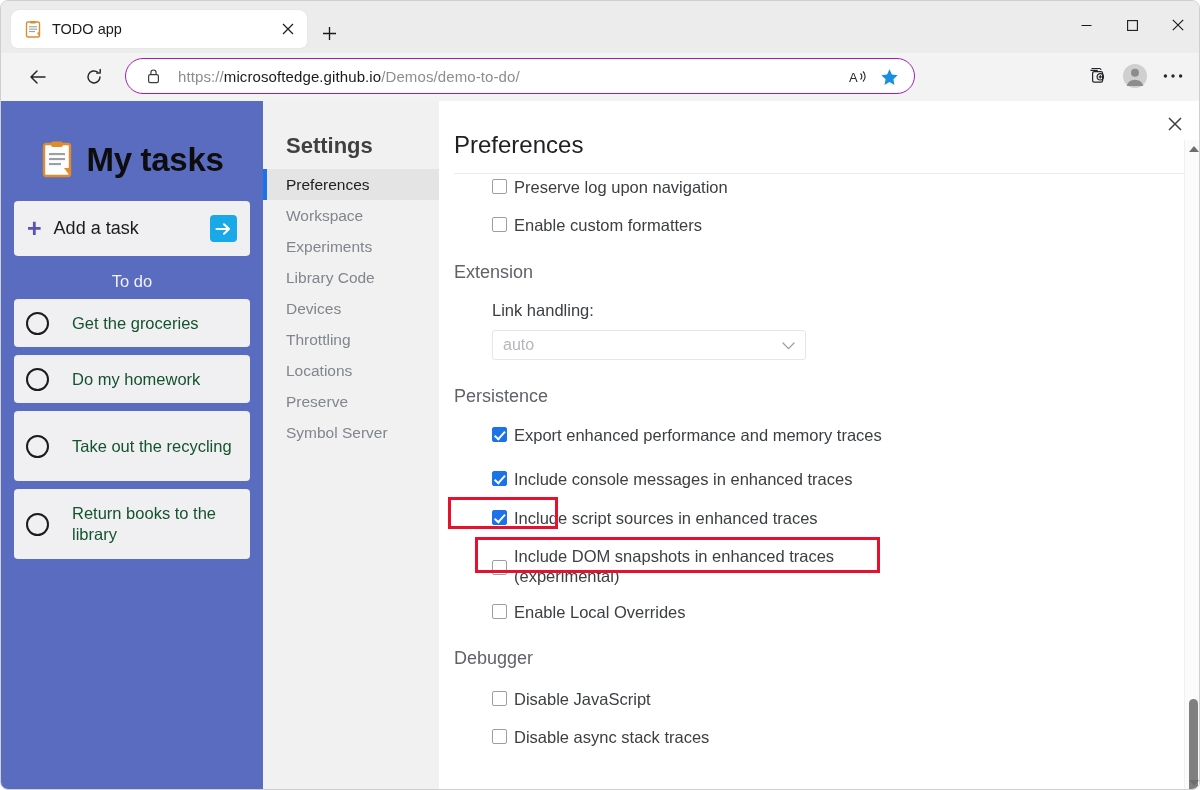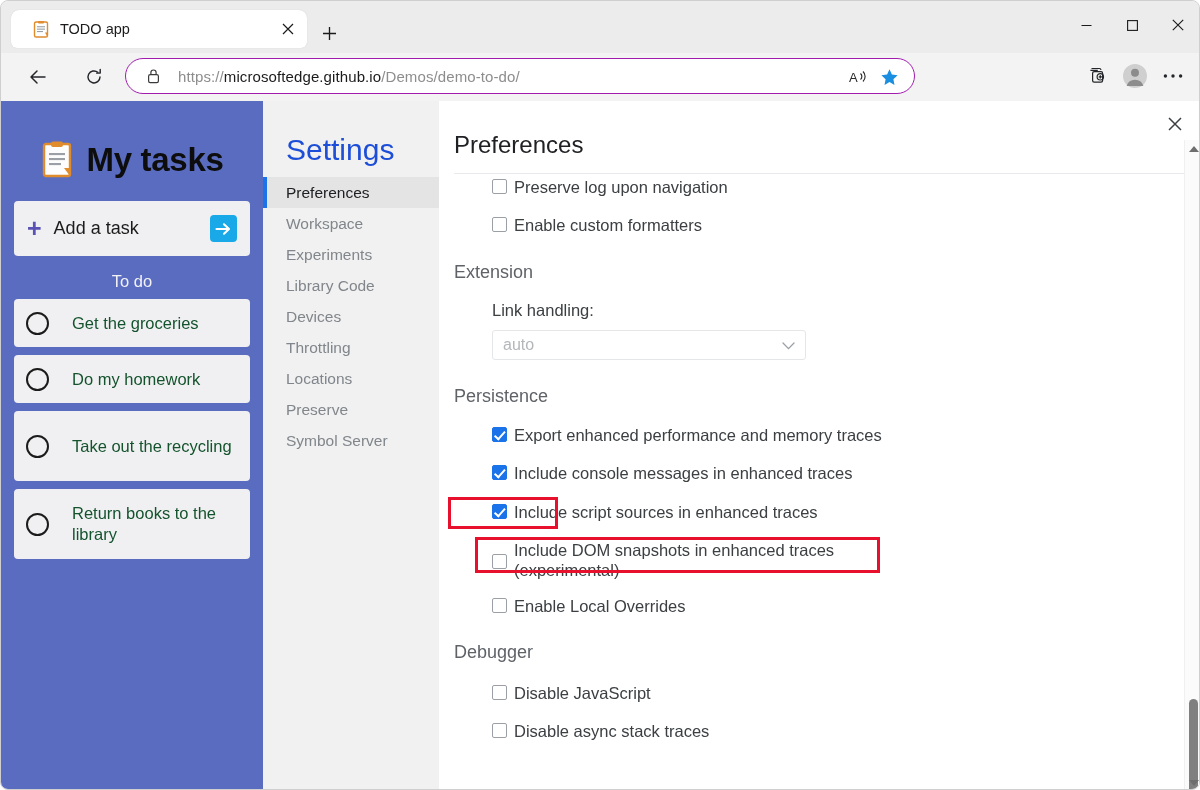--- a/index.html
+++ b/index.html
@@ -24,21 +24,20 @@
     position: absolute; left: 0; top: 0; width: 1200px; height: 52px;
     background: #ececed;
   }
   .tab {
     position: absolute; left: 10px; top: 9px;
     width: 296px; height: 38px;
     background: #ffffff;
     border-radius: 8px 8px 6px 6px;
     display: flex; align-items: center;
     box-shadow: 0 0 1px rgba(0,0,0,.18);
-    padding-left: 8px;
   }
   .tab-favicon {
     width: 18px; height: 18px; margin-left: 13px; flex: 0 0 auto;
     position: relative;
   }
   .tab-title {
     margin-left: 10px; font-size: 14.5px; color: #1b1b1b;
     white-space: nowrap; overflow: hidden; text-overflow: ellipsis;
     flex: 1 1 auto;
   }
@@ -159,21 +158,21 @@
     position: absolute; right: 12px; top: 9px;
     width: 28px; height: 28px;
     display: flex; align-items: center; justify-content: center;
     color: #5f6368;
   }
   .settings-nav {
     position: absolute; left: 0; top: 0; width: 176px; height: 690px;
     background: #f1f1f1;
   }
   .settings-nav-title {
-    margin: 32px 0 10px 23px; font-size: 30px; color: #1d4ed8; font-weight: 400;
+    margin: 32px 0 10px 23px; font-size: 22px; color: #404040; font-weight: 700;
   }
   .navitem {
     height: 31px; display: flex; align-items: center;
     padding-left: 23px; font-size: 15.5px; color: #80868b;
     position: relative;
   }
   .navitem.active {
     background: #e4e4e4; color: #202124;
   }
   .navitem.active::before {
@@ -483,21 +482,21 @@
             </span>
           </div>
 
           
           <div class="group-title" style="margin-top:26px">Persistence</div>
 
           <div class="chk-row" style="margin-top:12px">
             <span class="cb checked"></span>
             <span class="chk-label">Export enhanced performance and memory traces</span>
           </div>
-          <div class="chk-row" style="margin-top:18px">
+          <div class="chk-row" style="margin-top:24px">
             <span class="cb checked"></span>
             <span class="chk-label">Include console messages in enhanced traces</span>
           </div>
           <div class="chk-row" style="margin-top:18px">
             <span class="cb checked"></span>
             <span class="chk-label">Include script sources in enhanced traces</span>
           </div>
           <div class="chk-row" style="margin-top:18px">
             <span class="cb" style="margin-top:14px"></span>
             <span class="chk-label" style="max-width:330px">Include DOM snapshots in enhanced traces (experimental)</span>

